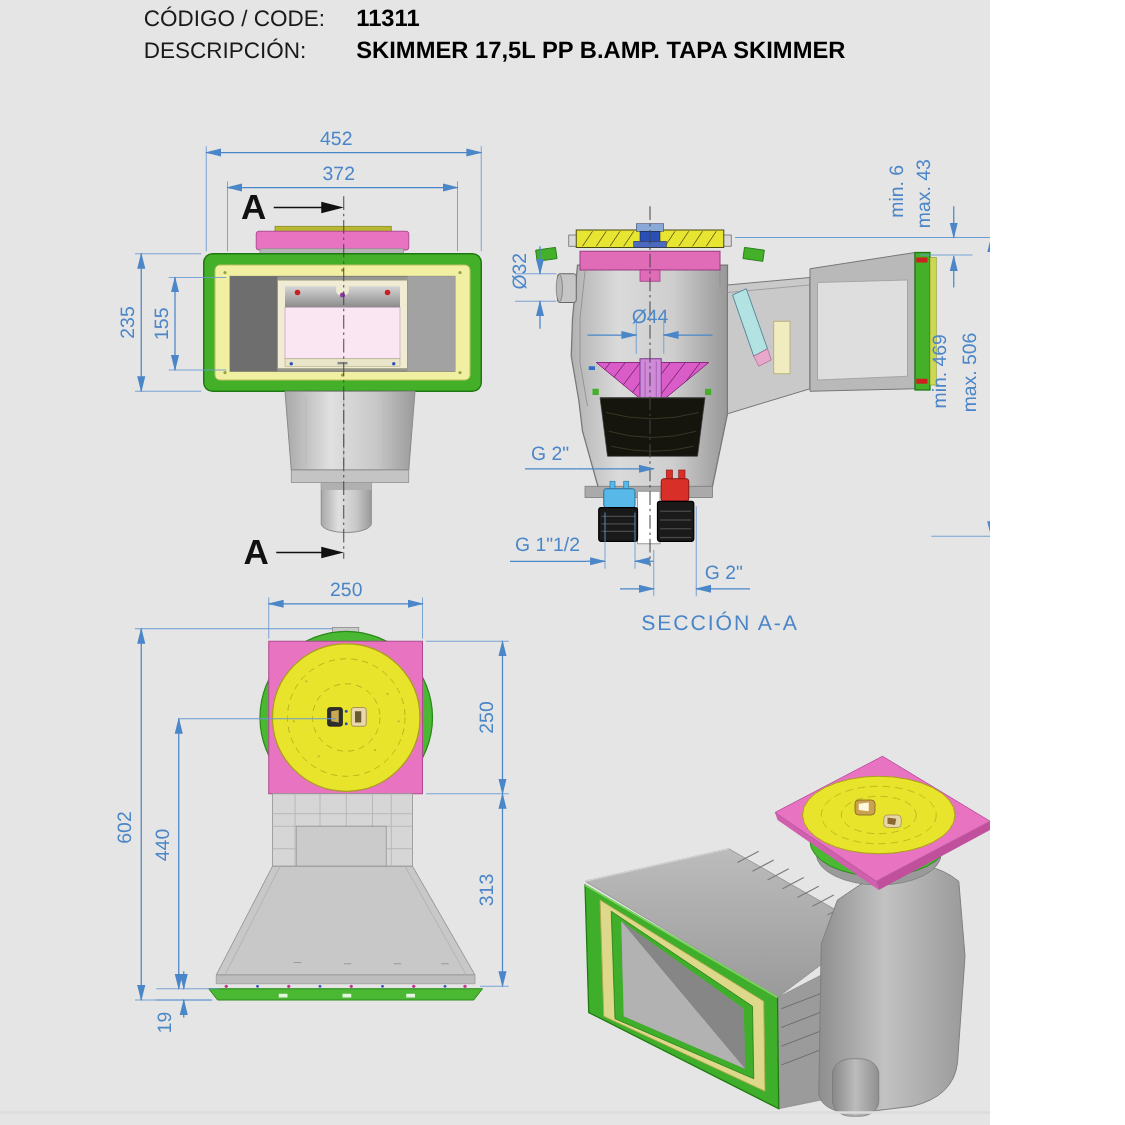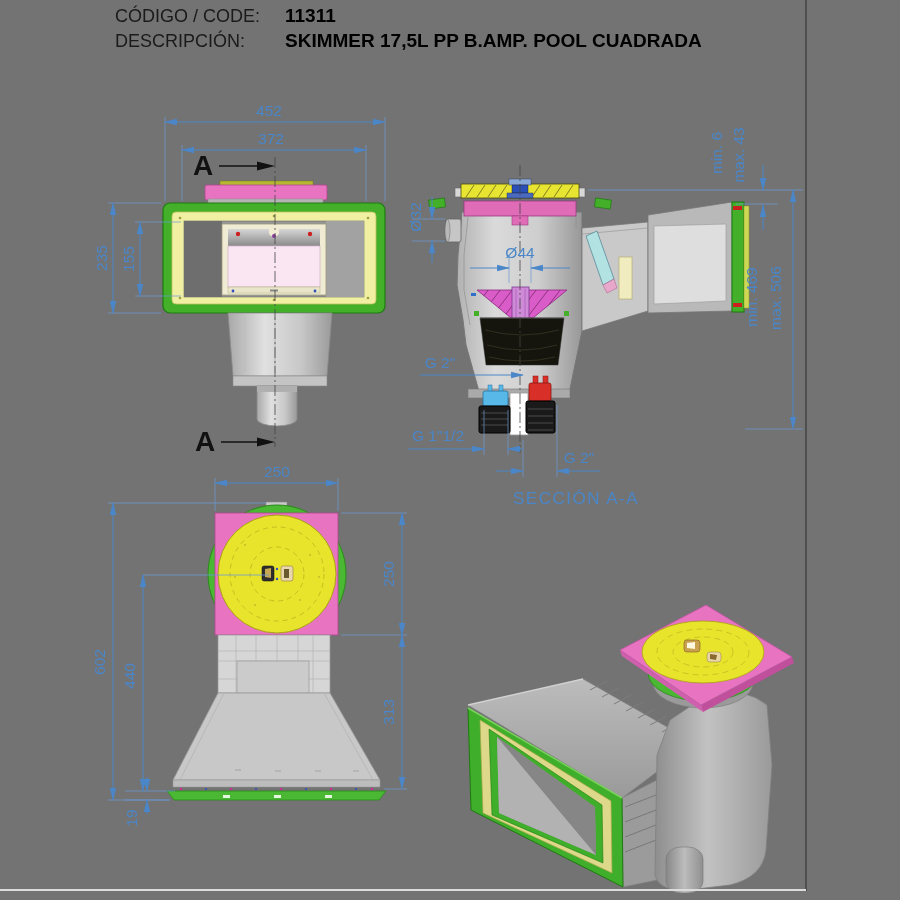--- a/index.html
+++ b/index.html
@@ -1,16 +1,16 @@
 <!DOCTYPE html>
 <html><head>
 <meta charset="utf-8">
 <style>
   html,body{margin:0;padding:0;background:#fff;}
-  .page{position:relative;width:900px;height:900px;background:#737373;overflow:hidden;
+  .page{position:relative;width:792px;height:900px;background:#e5e5e5;overflow:hidden;
         font-family:"Liberation Sans",sans-serif;}
   .hdr{position:absolute;left:115px;top:3px;}
   .hrow{height:25px;line-height:25px;white-space:nowrap;}
   .hlabel{display:inline-block;width:170px;font-size:18px;color:#1a1a1a;}
   .hvalue{font-size:19px;font-weight:bold;color:#000;}
   .vright{position:absolute;left:805px;top:0;width:2px;height:891px;background:#4f4f4f;}
   .vbottom{position:absolute;left:0;top:889px;width:806px;height:2px;background:#dcdcdc;}
   svg{position:absolute;overflow:visible;}
   svg text{font-family:"Liberation Sans",sans-serif;fill:#4a86c8;font-size:15.5px;}
   svg text.big{font-size:17px;letter-spacing:1.5px;}
@@ -23,21 +23,21 @@
 </head>
 <body>
 
 <div class="page">
 
   <div class="hdr">
     <div class="hrow">
       <span class="hlabel">CÓDIGO / CODE:</span><span class="hvalue">11311</span>
     </div>
     <div class="hrow">
-      <span class="hlabel">DESCRIPCIÓN:</span><span class="hvalue">SKIMMER 17,5L PP B.AMP. POOL CUADRADA</span>
+      <span class="hlabel">DESCRIPCIÓN:</span><span class="hvalue">SKIMMER 17,5L PP B.AMP. TAPA SKIMMER</span>
     </div>
   </div>
 
   <svg style="left:85px;top:95px" width="340" height="380" viewBox="0 0 340 380">
     <defs>
       <marker id="fe" viewBox="0 0 12 7" refX="11" refY="3.5" markerWidth="13" markerHeight="8" orient="auto">
           <path d="M12 3.5 L0 0.5 L0 6.5 Z" fill="#4a86c8"></path>
         </marker>
       <marker id="fs" viewBox="0 0 12 7" refX="1" refY="3.5" markerWidth="13" markerHeight="8" orient="auto">
           <path d="M0 3.5 L12 0.5 L12 6.5 Z" fill="#4a86c8"></path>

